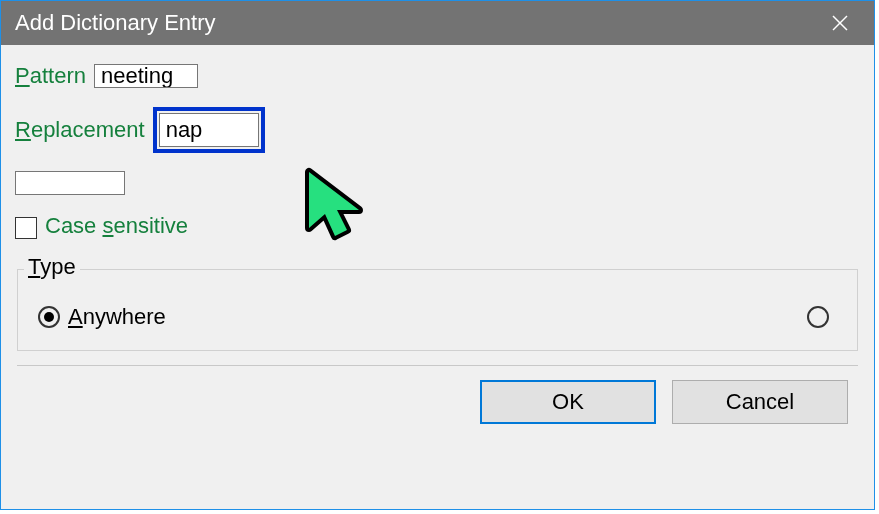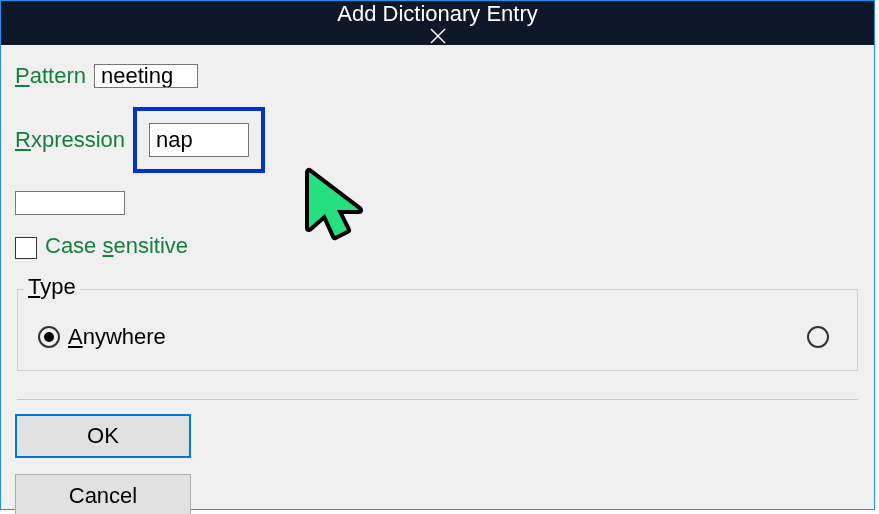--- a/index.html
+++ b/index.html
@@ -14,29 +14,28 @@
   }
   .window {
     width: 875px;
     height: 510px;
     border: 1px solid #1e90e8;
     background: #f0f0f0;
     position: relative;
   }
   .titlebar {
     height: 44px;
-    background: #0f172a;
+    background: #737373;
     color: #fff;
     display: flex;
     align-items: center;
     justify-content: space-between;
     padding: 0 14px;
     font-size: 22px;
     font-weight: 400;
-    flex-direction: column;
   }
   .title-text { }
   .close-btn {
     width: 40px;
     height: 40px;
     display: flex;
     align-items: center;
     justify-content: center;
     cursor: pointer;
   }
@@ -59,21 +58,21 @@
     font-family: inherit;
     font-size: 22px;
     border: 1px solid #767676;
     background: #fff;
     padding: 2px 6px;
     height: 24px;
   }
   #pattern-input { width: 104px; }
   #replacement-wrap {
     border: 4px solid #0033cc;
-    padding: 12px;
+    padding: 2px;
     display: inline-block;
   }
   #replacement-input {
     width: 100px;
     border: 1px solid #767676;
     height: 34px;
   }
   #comment-input { width: 110px; }
   .checkbox-row {
     display: flex;
@@ -82,21 +81,21 @@
   }
   .checkbox-box {
     width: 22px;
     height: 22px;
     border: 1px solid #333;
     background: #fff;
     margin-right: 8px;
   }
   .fieldset {
     border: 1px solid #d0d0d0;
-    margin: 0 2px 28px 2px;
+    margin: 0 2px 14px 2px;
     padding: 34px 18px 20px 18px;
     position: relative;
   }
   .legend {
     position: absolute;
     top: -16px;
     left: 6px;
     background: #f0f0f0;
     padding: 0 4px;
     font-size: 22px;
@@ -133,21 +132,20 @@
   hr.sep {
     border: none;
     border-top: 1px solid #c8c8c8;
     margin: 0 2px 14px 2px;
   }
   .buttons {
     display: flex;
     justify-content: flex-end;
     gap: 16px;
     padding-right: 12px;
-    flex-direction: column;
   }
   .btn {
     width: 176px;
     height: 44px;
     background: #e1e1e1;
     border: 1px solid #adadad;
     font-size: 22px;
     display: flex;
     align-items: center;
     justify-content: center;
@@ -178,21 +176,21 @@
   </div>
 
   <div class="content">
 
     <div class="row">
       <span class="lbl"><span class="u">P</span><span>attern</span></span>
       <input id="pattern-input" class="textinput" value="neeting" style="">
     </div>
 
     <div class="row">
-      <span class="lbl"><span class="u">R</span><span>xpression</span></span>
+      <span class="lbl"><span class="u">R</span><span>eplacement</span></span>
       <span id="replacement-wrap">
         <input id="replacement-input" class="textinput" value="nap" style="">
       </span>
     </div>
 
     <div class="row">
       <input id="comment-input" class="textinput" value="" style="">
     </div>
 
     <div class="checkbox-row">

